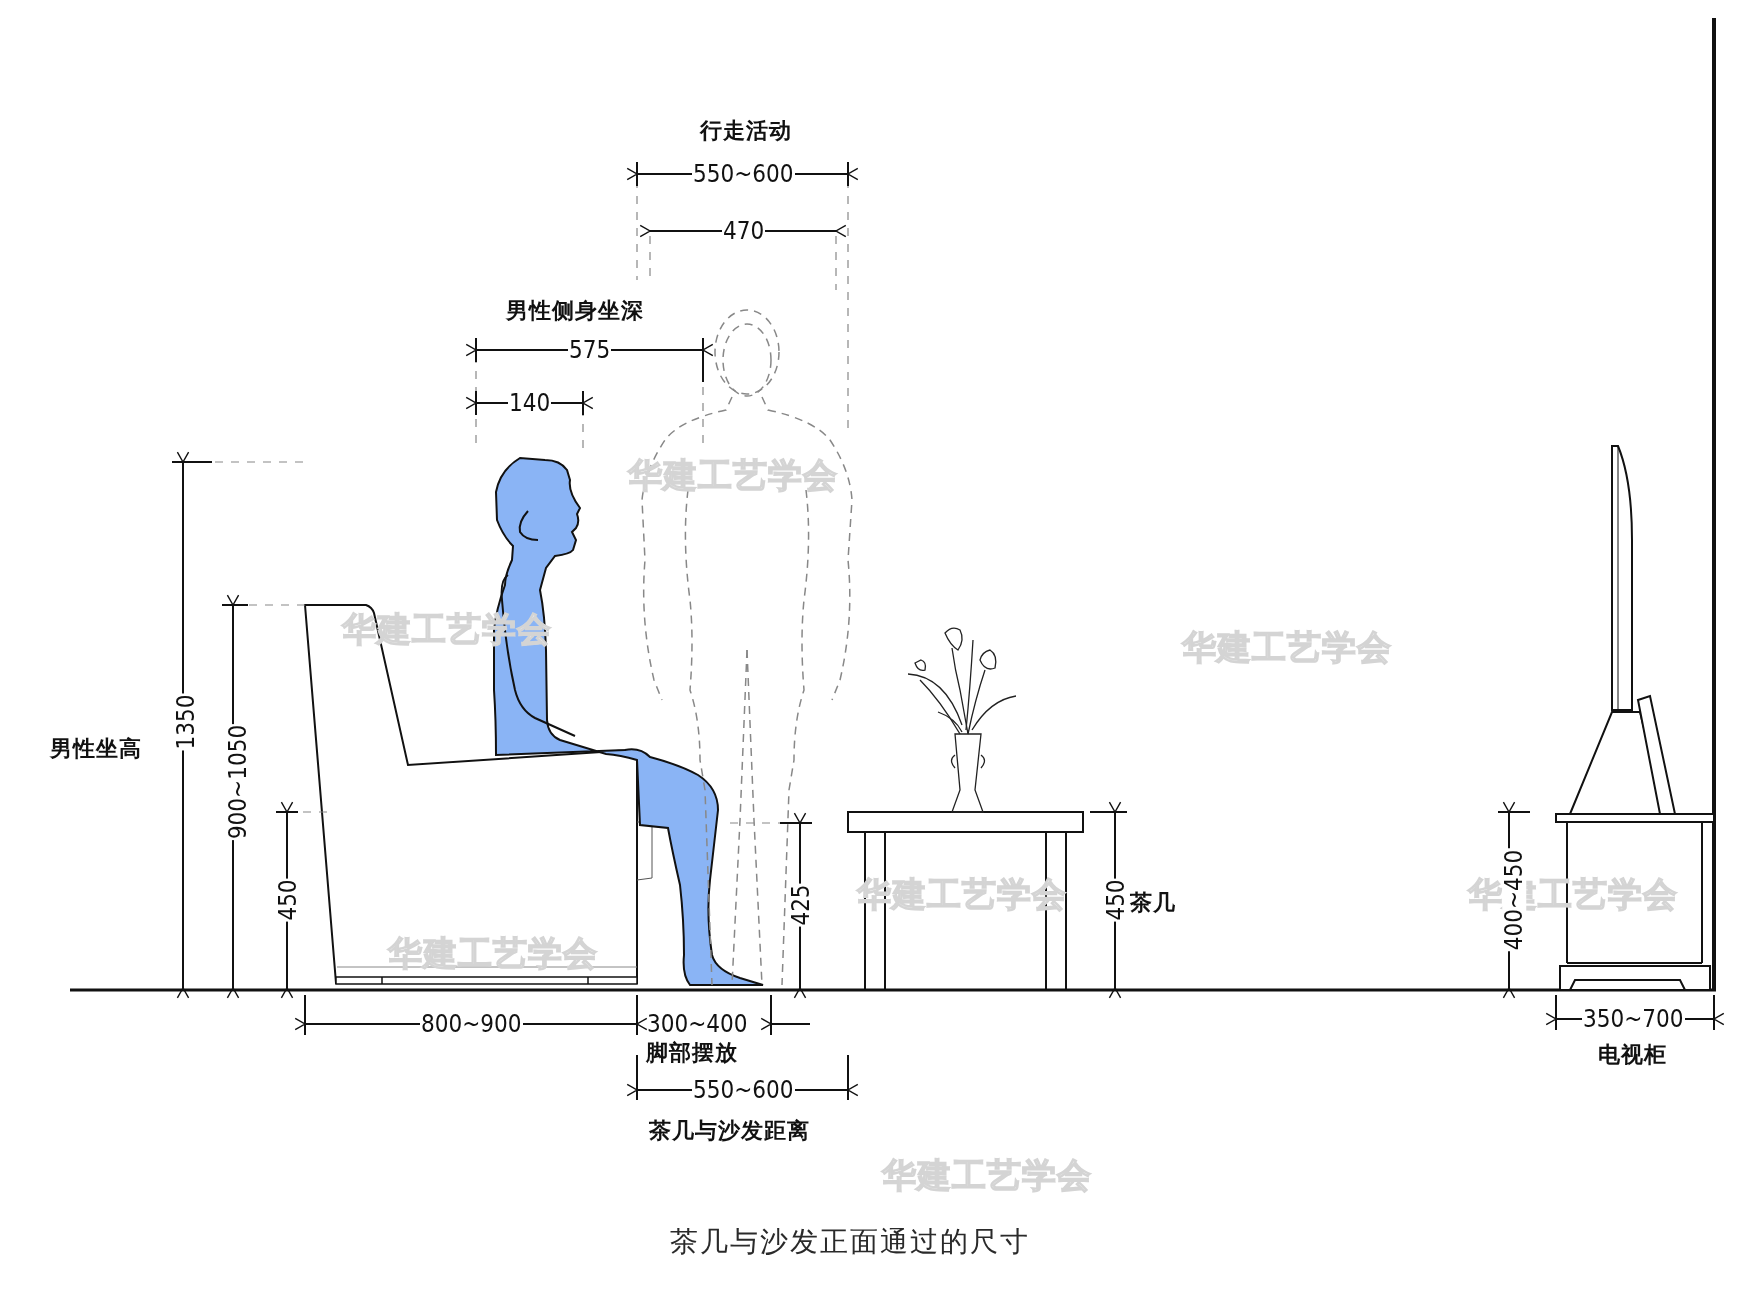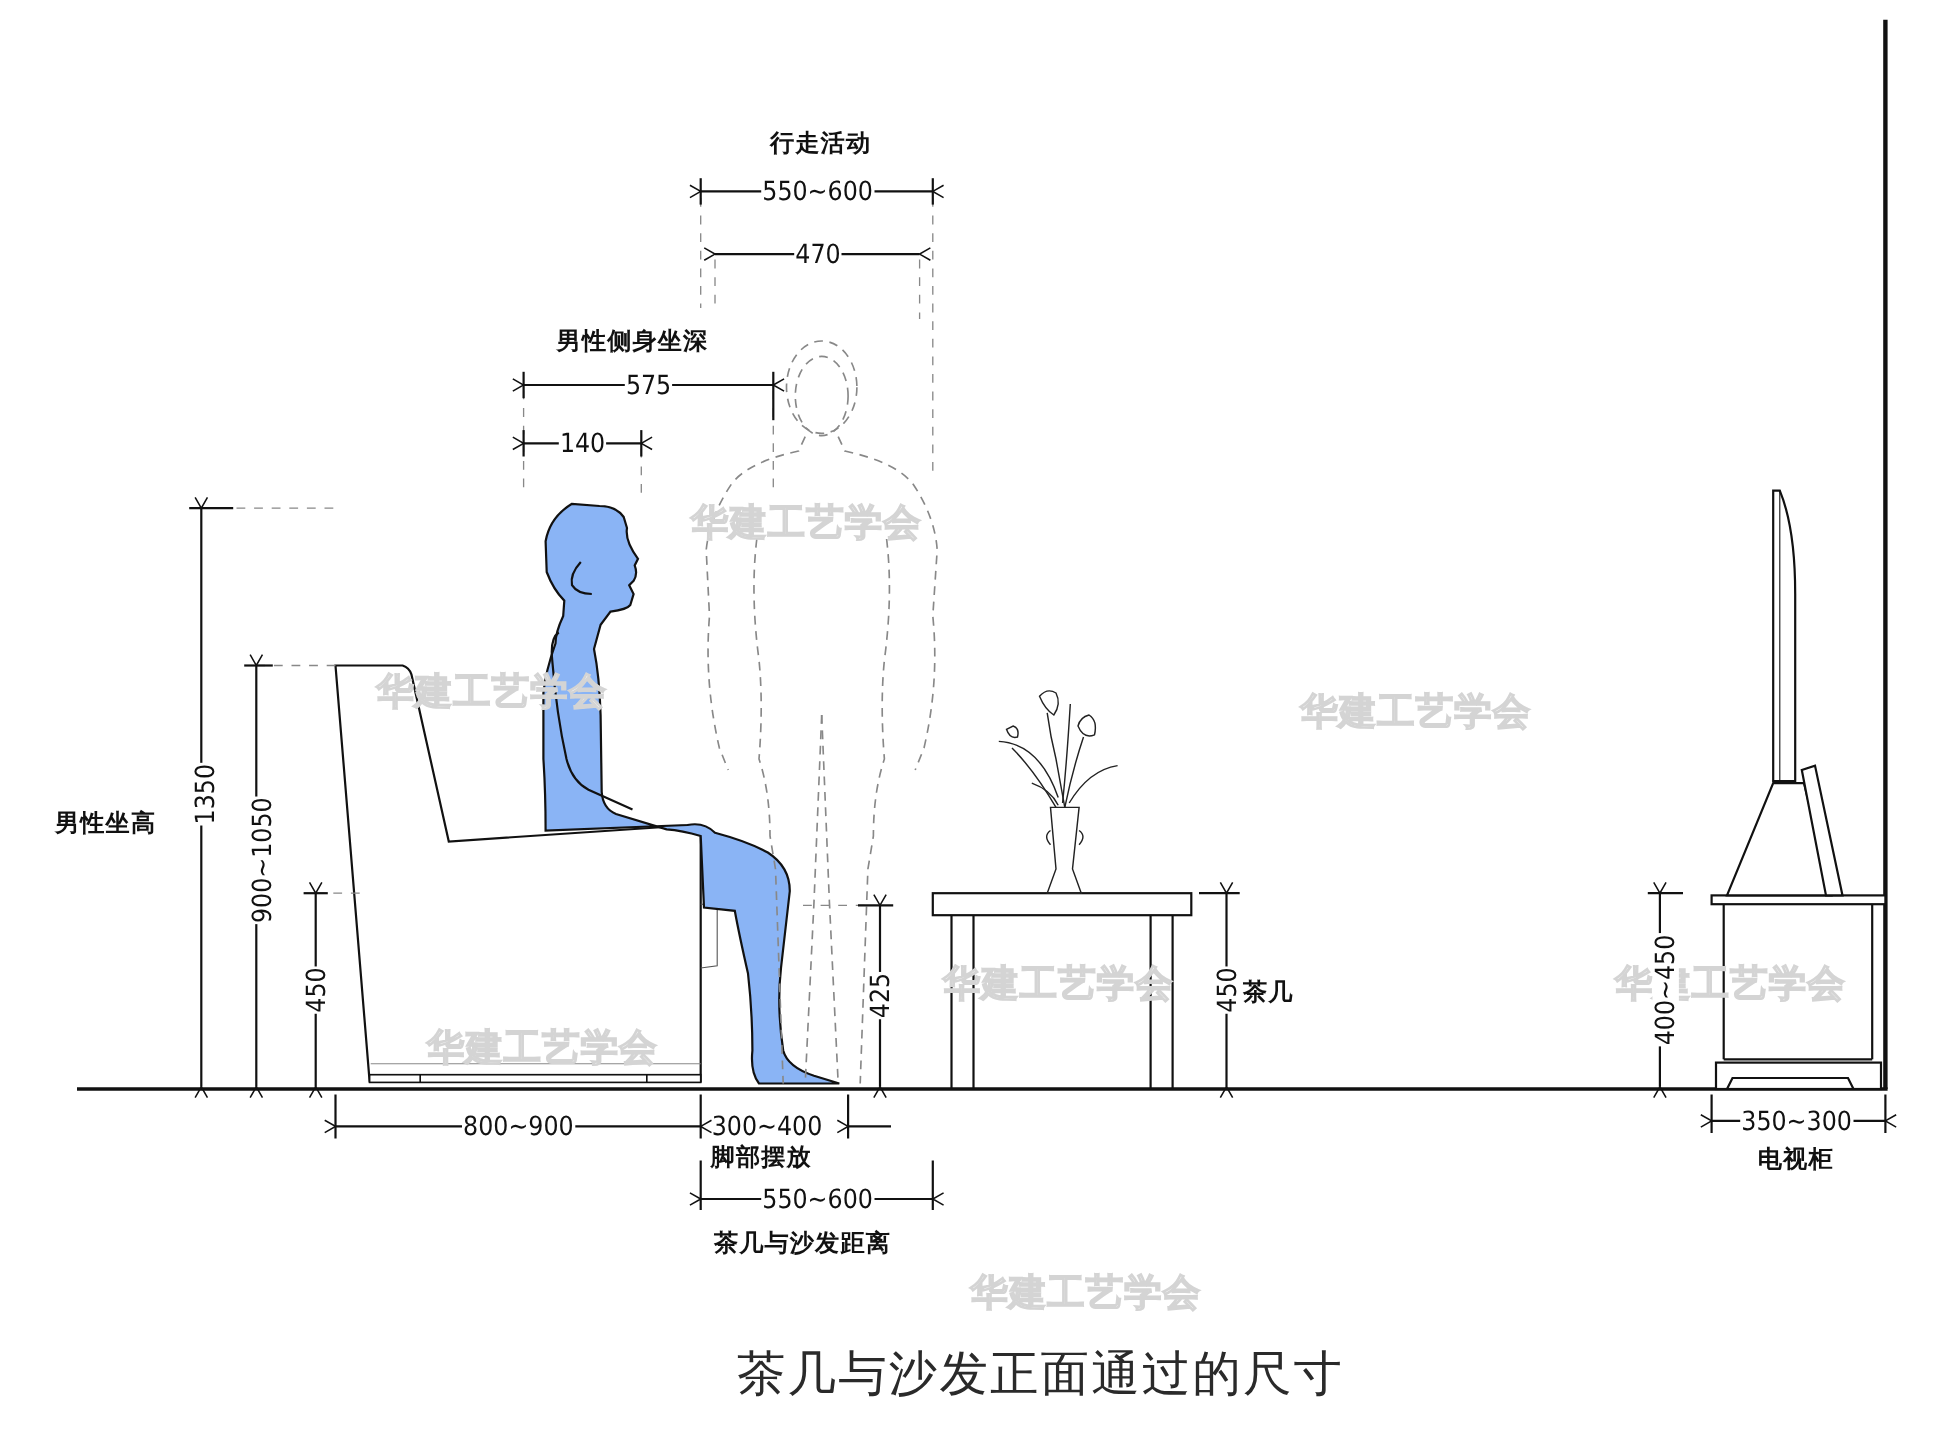--- a/index.html
+++ b/index.html
@@ -3,21 +3,21 @@
 <meta charset="utf-8">
 <style>
   html,body{margin:0;padding:0;background:#ffffff;}
   body{width:1760px;height:1305px;position:relative;overflow:hidden;font-family:"DejaVu Sans","Liberation Sans",sans-serif;}
   #canvas{position:absolute;left:0;top:0;width:1760px;height:1305px;}
   .lbl{position:absolute;color:#111;font-family:"DejaVu Sans","Liberation Sans",sans-serif;white-space:nowrap;line-height:1;}
   .cn{font-size:22px;font-weight:bold;letter-spacing:1px;}
   .num{font-size:24px;background:#fff;padding:0 1px;font-family:"DejaVu Sans Condensed","DejaVu Sans","Liberation Sans",sans-serif;transform-origin:center;}
   .vnum{transform:rotate(-90deg);}
   .wm{position:absolute;font-size:34px;font-weight:bold;color:#fff;-webkit-text-stroke:1.3px #d4d4d4;letter-spacing:1px;white-space:nowrap;line-height:1;}
-  .caption{font-size:44px;color:#2a2a2a;font-weight:normal;letter-spacing:2px;}
+  .caption{font-size:28px;color:#2a2a2a;font-weight:normal;letter-spacing:2px;}
 </style>
 </head>
 <body>
 
 <svg id="canvas" viewBox="0 0 1760 1305" xmlns="http://www.w3.org/2000/svg">
   <defs>
     <marker id="arr" viewBox="0 0 20 20" refX="2" refY="10" markerWidth="14" markerHeight="14" orient="auto-start-reverse" markerUnits="userSpaceOnUse">
       <path d="M16 2 L2 10 L16 18" fill="none" stroke="#111" stroke-width="2"></path>
     </marker>
   </defs>
@@ -156,21 +156,21 @@
 <div class="lbl cn" style="left:1130px;top:892px;">茶几</div>
 <div class="lbl cn" style="left:1598px;top:1044px;">电视柜</div>
 
 <div class="lbl num" style="left:692px;top:162px;">550~600</div>
 <div class="lbl num" style="left:722px;top:219px;">470</div>
 <div class="lbl num" style="left:568px;top:338px;">575</div>
 <div class="lbl num" style="left:508px;top:391px;">140</div>
 <div class="lbl num" style="left:420px;top:1012px;">800~900</div>
 <div class="lbl num" style="left:646px;top:1012px;background:transparent;">300~400</div>
 <div class="lbl num" style="left:692px;top:1078px;">550~600</div>
-<div class="lbl num" style="left:1582px;top:1007px;">350~300</div>
+<div class="lbl num" style="left:1582px;top:1007px;">350~700</div>
 
 <div class="lbl num vnum" style="left:158px;top:710px;">1350</div>
 <div class="lbl num vnum" style="left:180px;top:770px;">900~1050</div>
 <div class="lbl num vnum" style="left:266px;top:888px;">450</div>
 <div class="lbl num vnum" style="left:779px;top:893px;">425</div>
 <div class="lbl num vnum" style="left:1094px;top:888px;">450</div>
 <div class="lbl num vnum" style="left:1463px;top:888px;">400~450</div>
 
 <div class="lbl caption" style="left:670px;top:1228px;">茶几与沙发正面通过的尺寸</div>
 

